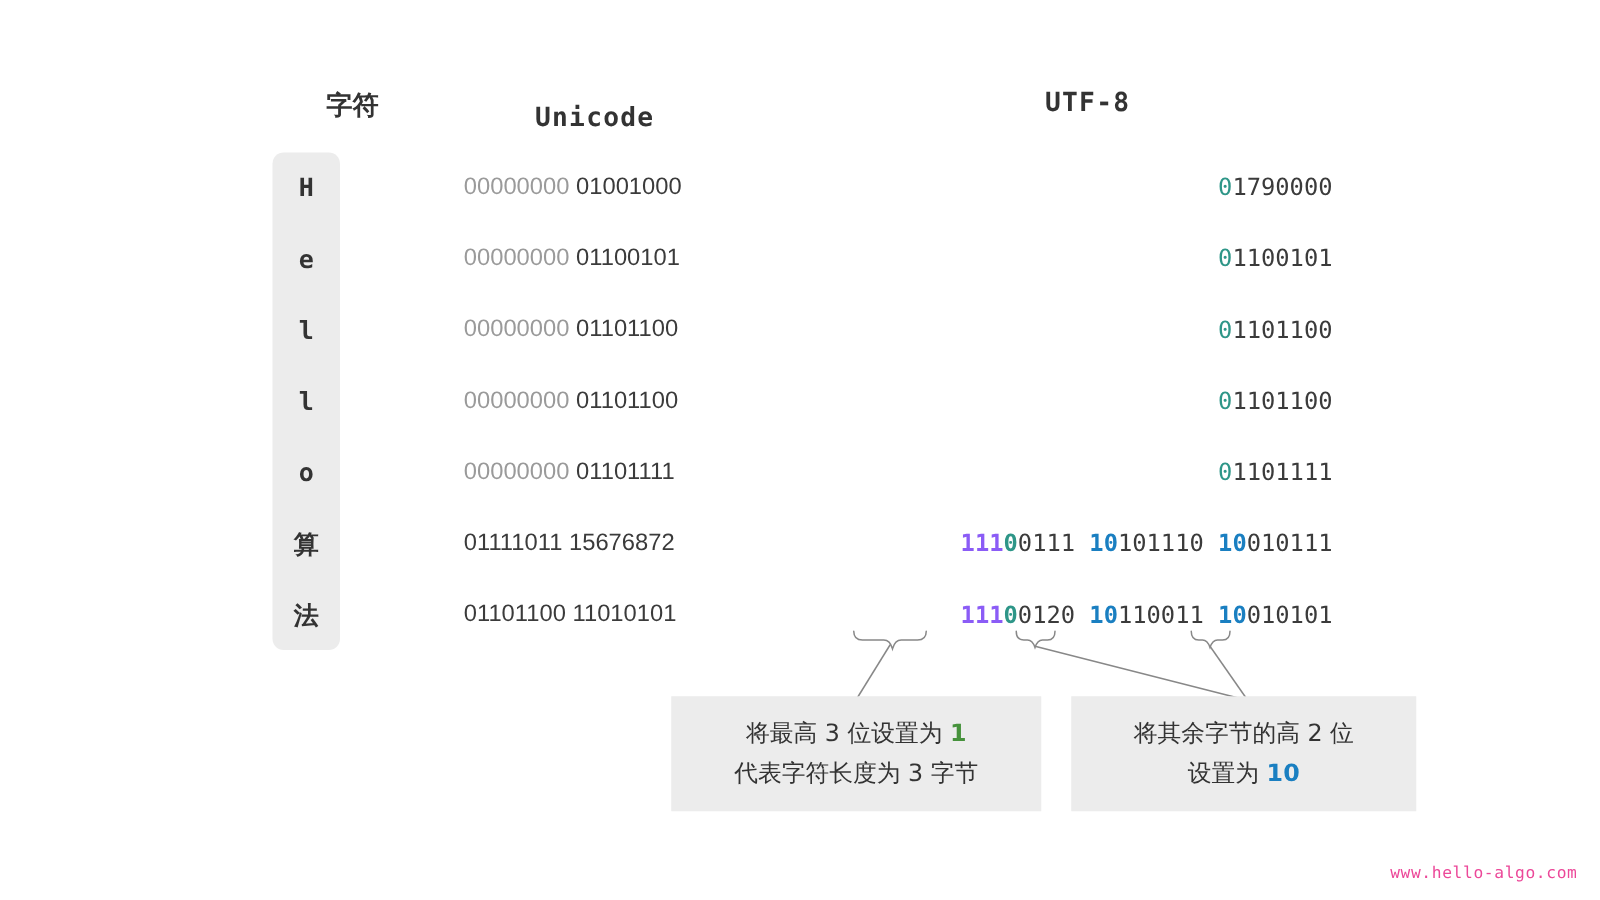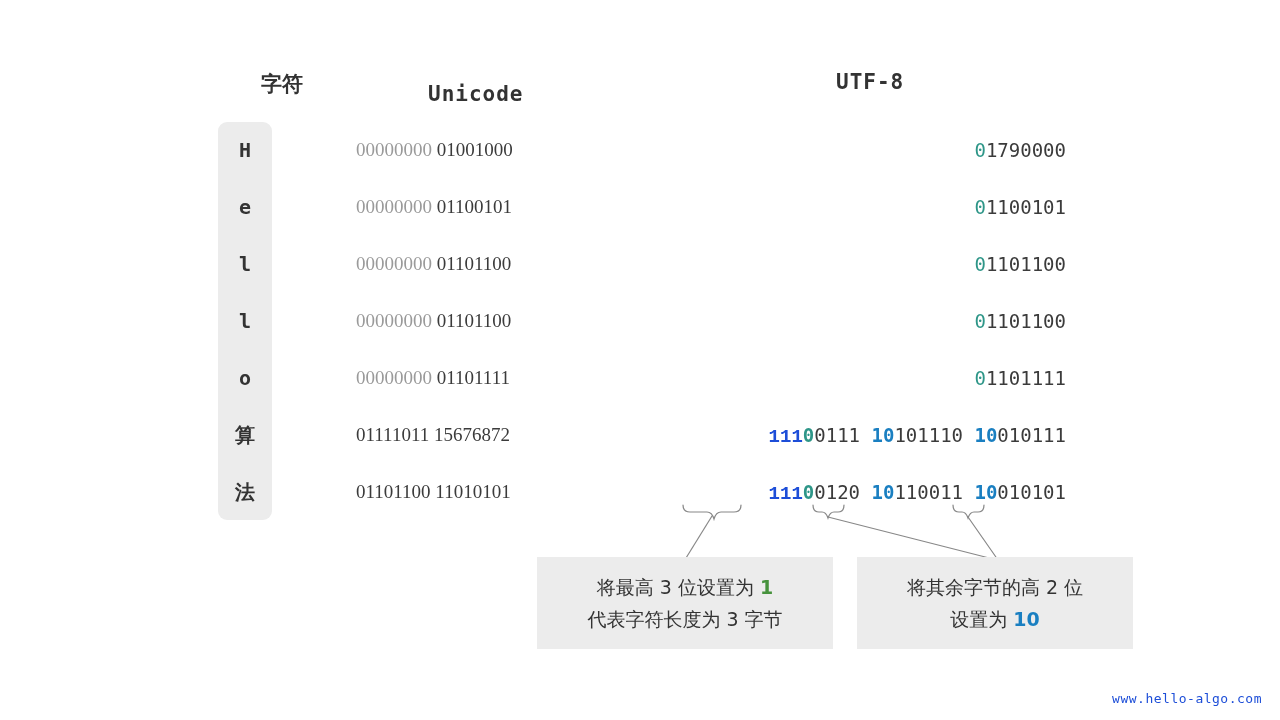--- a/index.html
+++ b/index.html
@@ -53,45 +53,45 @@
     text-align: center;
     font-family: "DejaVu Sans Mono", monospace;
     font-weight: bold;
     font-size: 20px;
     color: #333333;
   }
 
   
   .uni-cell {
     position: absolute;
-    left: 356px;
+    left: 371px;
     width: 256px;
     height: 28px;
     line-height: 28px;
-    font-family: Liberation Serif, serif;
+    font-family: Liberation Sans, sans-serif;
     font-size: 19px;
     color: #3b3b3b;
     white-space: pre;
     letter-spacing: 0px;
   }
   .uni-cell .dim { color: #9a9a9a; }
 
   .utf8-cell {
     position: absolute;
     right: 214px;
     height: 28px;
     line-height: 28px;
     font-family: "DejaVu Sans Mono", monospace;
     font-size: 19px;
     color: #3b3b3b;
     white-space: pre;
     text-align: right;
   }
   .utf8-cell .teal  { color: #2e9688; font-weight: normal; }
-  .utf8-cell .green { color: #1d4ed8; font-weight: bold; font-family: Liberation Mono, monospace; }
+  .utf8-cell .green { color: #8b5cf6; font-weight: bold; }
   .utf8-cell .blue  { color: #1a7fc1; font-weight: bold; }
   .utf8-cell .tealb { color: #2e9688; font-weight: bold; }
 
   
   .connectors {
     position: absolute;
     left: 0;
     top: 0;
     width: 1280px;
     height: 720px;
@@ -118,21 +118,21 @@
   .callout .kw-green { color: #46923c; font-weight: bold; }
   .callout .kw-blue  { color: #1a7fc1; font-weight: bold; }
 
   
   .watermark {
     position: absolute;
     right: 18px;
     bottom: 14px;
     font-family: "DejaVu Sans Mono", monospace;
     font-size: 13px;
-    color: #1d4ed8;
+    color: #ec4899;
     letter-spacing: 0.5px;
   }
 </style>
 </head>
 <body>
 
 <div class="stage">
 
   <div class="hdr hdr-char">字符</div>
   <div class="hdr hdr-uni">Unicode</div>

